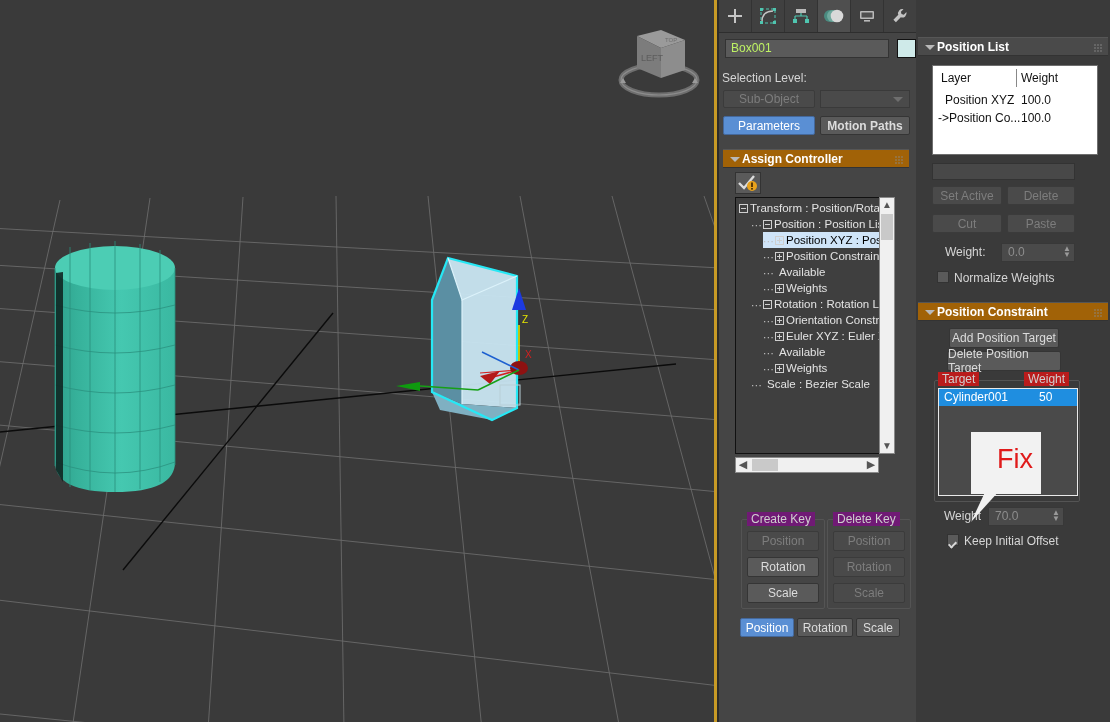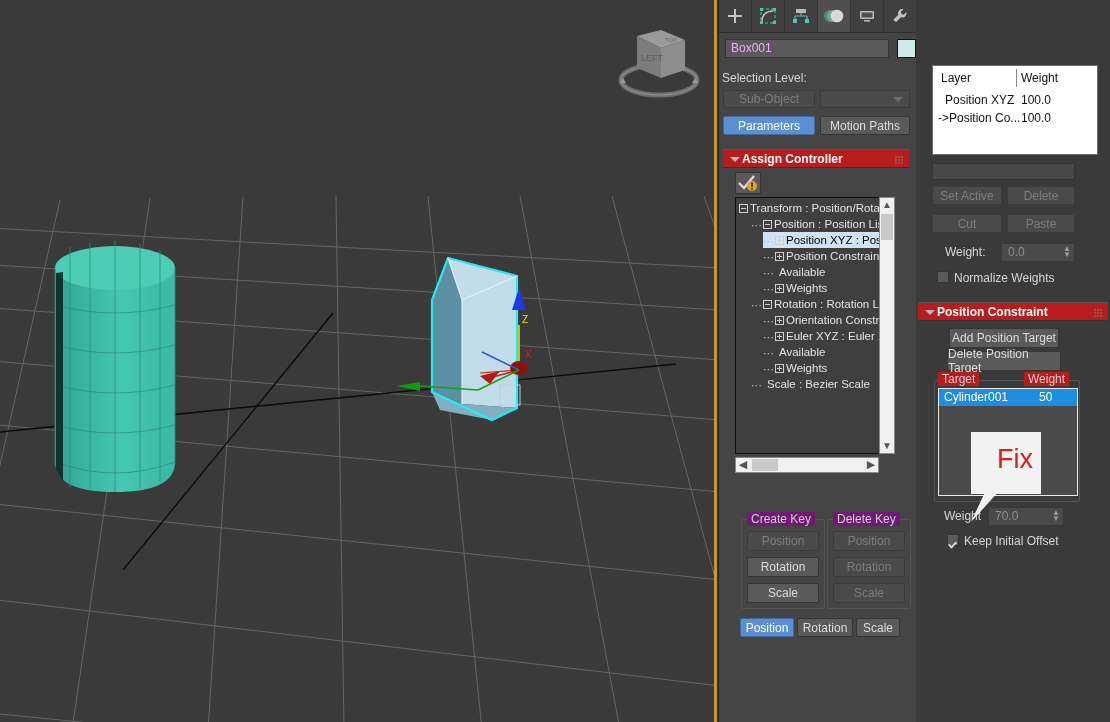--- a/index.html
+++ b/index.html
@@ -33,39 +33,39 @@
           background:#404040;display:flex;align-items:stretch;
           border-bottom:1px solid #2e2e2e;}
   .tabbtn{flex:1;display:flex;align-items:center;justify-content:center;
           border-right:1px solid #333;cursor:default;}
   .tabbtn:last-child{border-right:none;}
   .tabbtn.active{background:#4f4f4f;}
 
   .namerow{position:absolute;left:6px;top:39px;width:185px;height:19px;}
   #nameField{position:absolute;left:0;top:0;width:164px;height:19px;
              background:#5a5a5a;border:1px solid #333;
-             box-sizing:border-box;color:#f0abfc;font-size:12px;
+             box-sizing:border-box;color:#bef264;font-size:12px;
              line-height:17px;padding-left:5px;}
   #colorSwatch{position:absolute;left:172px;top:0;width:19px;height:19px;
                background:#cfeae9;border:1px solid #111;box-sizing:border-box;}
 
   .seclabel{position:absolute;color:#d6d6d6;font-size:12px;}
   .btn{background:#5a5a5a;border:1px solid #353535;color:#dcdcdc;
        font-size:12px;display:flex;align-items:center;justify-content:center;
        box-sizing:border-box;cursor:default;border-radius:2px;}
   .btn.disabled{color:#7d7d7d;background:#4a4a4a;border-color:#3b3b3b;}
   .btn.blue{background:#5a8fd4;border-color:#44689b;color:#ffffff;}
   .combo{background:#4a4a4a;border:1px solid #3a3a3a;box-sizing:border-box;
          position:relative;}
   .combo .arr{position:absolute;right:6px;top:50%;margin-top:-2px;
        width:0;height:0;border-left:5px solid transparent;
        border-right:5px solid transparent;border-top:5px solid #6e6e6e;}
 
   
-  .rollout-hd{position:absolute;height:19px;background:#b91c1c;
+  .rollout-hd{position:absolute;height:19px;background:#a16207;
               border-top:1px solid #565656;border-bottom:1px solid #333;
               box-sizing:border-box;}
   .rollout-hd .tri{position:absolute;left:7px;top:7px;width:0;height:0;
        border-left:5px solid transparent;border-right:5px solid transparent;
        border-top:5px solid #b9b9b9;}
   .rollout-hd .ttl{position:absolute;left:19px;top:2px;color:#ffffff;
        font-size:12px;font-weight:bold;}
   .rollout-hd .grip{position:absolute;right:6px;top:6px;width:8px;height:8px;}
 
   .groupbox{position:absolute;border:1px solid #545454;border-radius:2px;
@@ -289,21 +289,21 @@
       </div>
 
       <div class="seclabel" style="left:722px;top:71px;left:3px;top:71px;">Selection Level:</div>
 
       <div class="btn disabled" style="position:absolute;left:4px;top:90px;width:92px;height:18px;">Sub-Object</div>
       <div class="combo" style="position:absolute;left:101px;top:90px;width:90px;height:18px;">
         <span class="arr"></span>
       </div>
 
       <div class="btn blue" style="position:absolute;left:4px;top:116px;width:92px;height:19px;">Parameters</div>
-      <div class="btn" style="position:absolute;left:101px;top:116px;width:90px;height:19px;">Motion Paths</div>
+      <div class="btn" style="position:absolute;left:101px;top:116px;width:90px;height:19px;font-weight:bold;">Motion Paths</div>
 
       <div class="rollout-hd" style="left:4px;top:149px;width:186px;">
         <span class="tri"></span>
         <span class="ttl">Assign Controller</span>
         <svg class="grip" viewBox="0 0 8 8">
           <g fill="#8a8a8a">
               <circle cx="1" cy="1" r="0.8"></circle>
               <circle cx="4" cy="1" r="0.8"></circle>
               <circle cx="7" cy="1" r="0.8"></circle>
           <circle cx="1" cy="4" r="0.8"></circle>
@@ -365,20 +365,37 @@
       <div class="btn disabled" style="position:absolute;left:114px;top:557px;width:72px;height:20px;">Rotation</div>
       <div class="btn disabled" style="position:absolute;left:114px;top:583px;width:72px;height:20px;">Scale</div>
 
       <div class="btn blue" style="position:absolute;left:21px;top:618px;width:54px;height:19px;">Position</div>
       <div class="btn" style="position:absolute;left:78px;top:618px;width:56px;height:19px;">Rotation</div>
       <div class="btn" style="position:absolute;left:137px;top:618px;width:44px;height:19px;">Scale</div>
     </div>
 
     <div id="panelcol-right">
 
+      <div class="rollout-hd" style="left:2px;top:37px;width:190px;background:#4a4a4a;">
+        <span class="tri"></span>
+        <span class="ttl">Position List</span>
+        <svg class="grip" viewBox="0 0 8 8">
+          <g fill="#8a8a8a">
+              <circle cx="1" cy="1" r="0.8"></circle>
+              <circle cx="4" cy="1" r="0.8"></circle>
+              <circle cx="7" cy="1" r="0.8"></circle>
+          <circle cx="1" cy="4" r="0.8"></circle>
+              <circle cx="4" cy="4" r="0.8"></circle>
+              <circle cx="7" cy="4" r="0.8"></circle>
+          <circle cx="1" cy="7" r="0.8"></circle>
+              <circle cx="4" cy="7" r="0.8"></circle>
+              <circle cx="7" cy="7" r="0.8"></circle>
+            </g>
+        </svg>
+      </div>
 
       <div class="listbox" style="left:16px;top:65px;width:166px;height:90px;">
         <div class="listhdr" style="left:8px;top:5px;">Layer</div>
         <div class="listhdr" style="left:88px;top:5px;">Weight</div>
         <div style="position:absolute;left:83px;top:3px;width:1px;height:18px;background:#888;"></div>
         <div class="lrow" style="left:12px;top:26px;">Position XYZ</div>
         <div class="lrow" style="left:88px;top:26px;">100.0</div>
         <div class="lrow" style="left:5px;top:44px;">-&gt;Position Co...</div>
         <div class="lrow" style="left:88px;top:44px;">100.0</div>
       </div>

